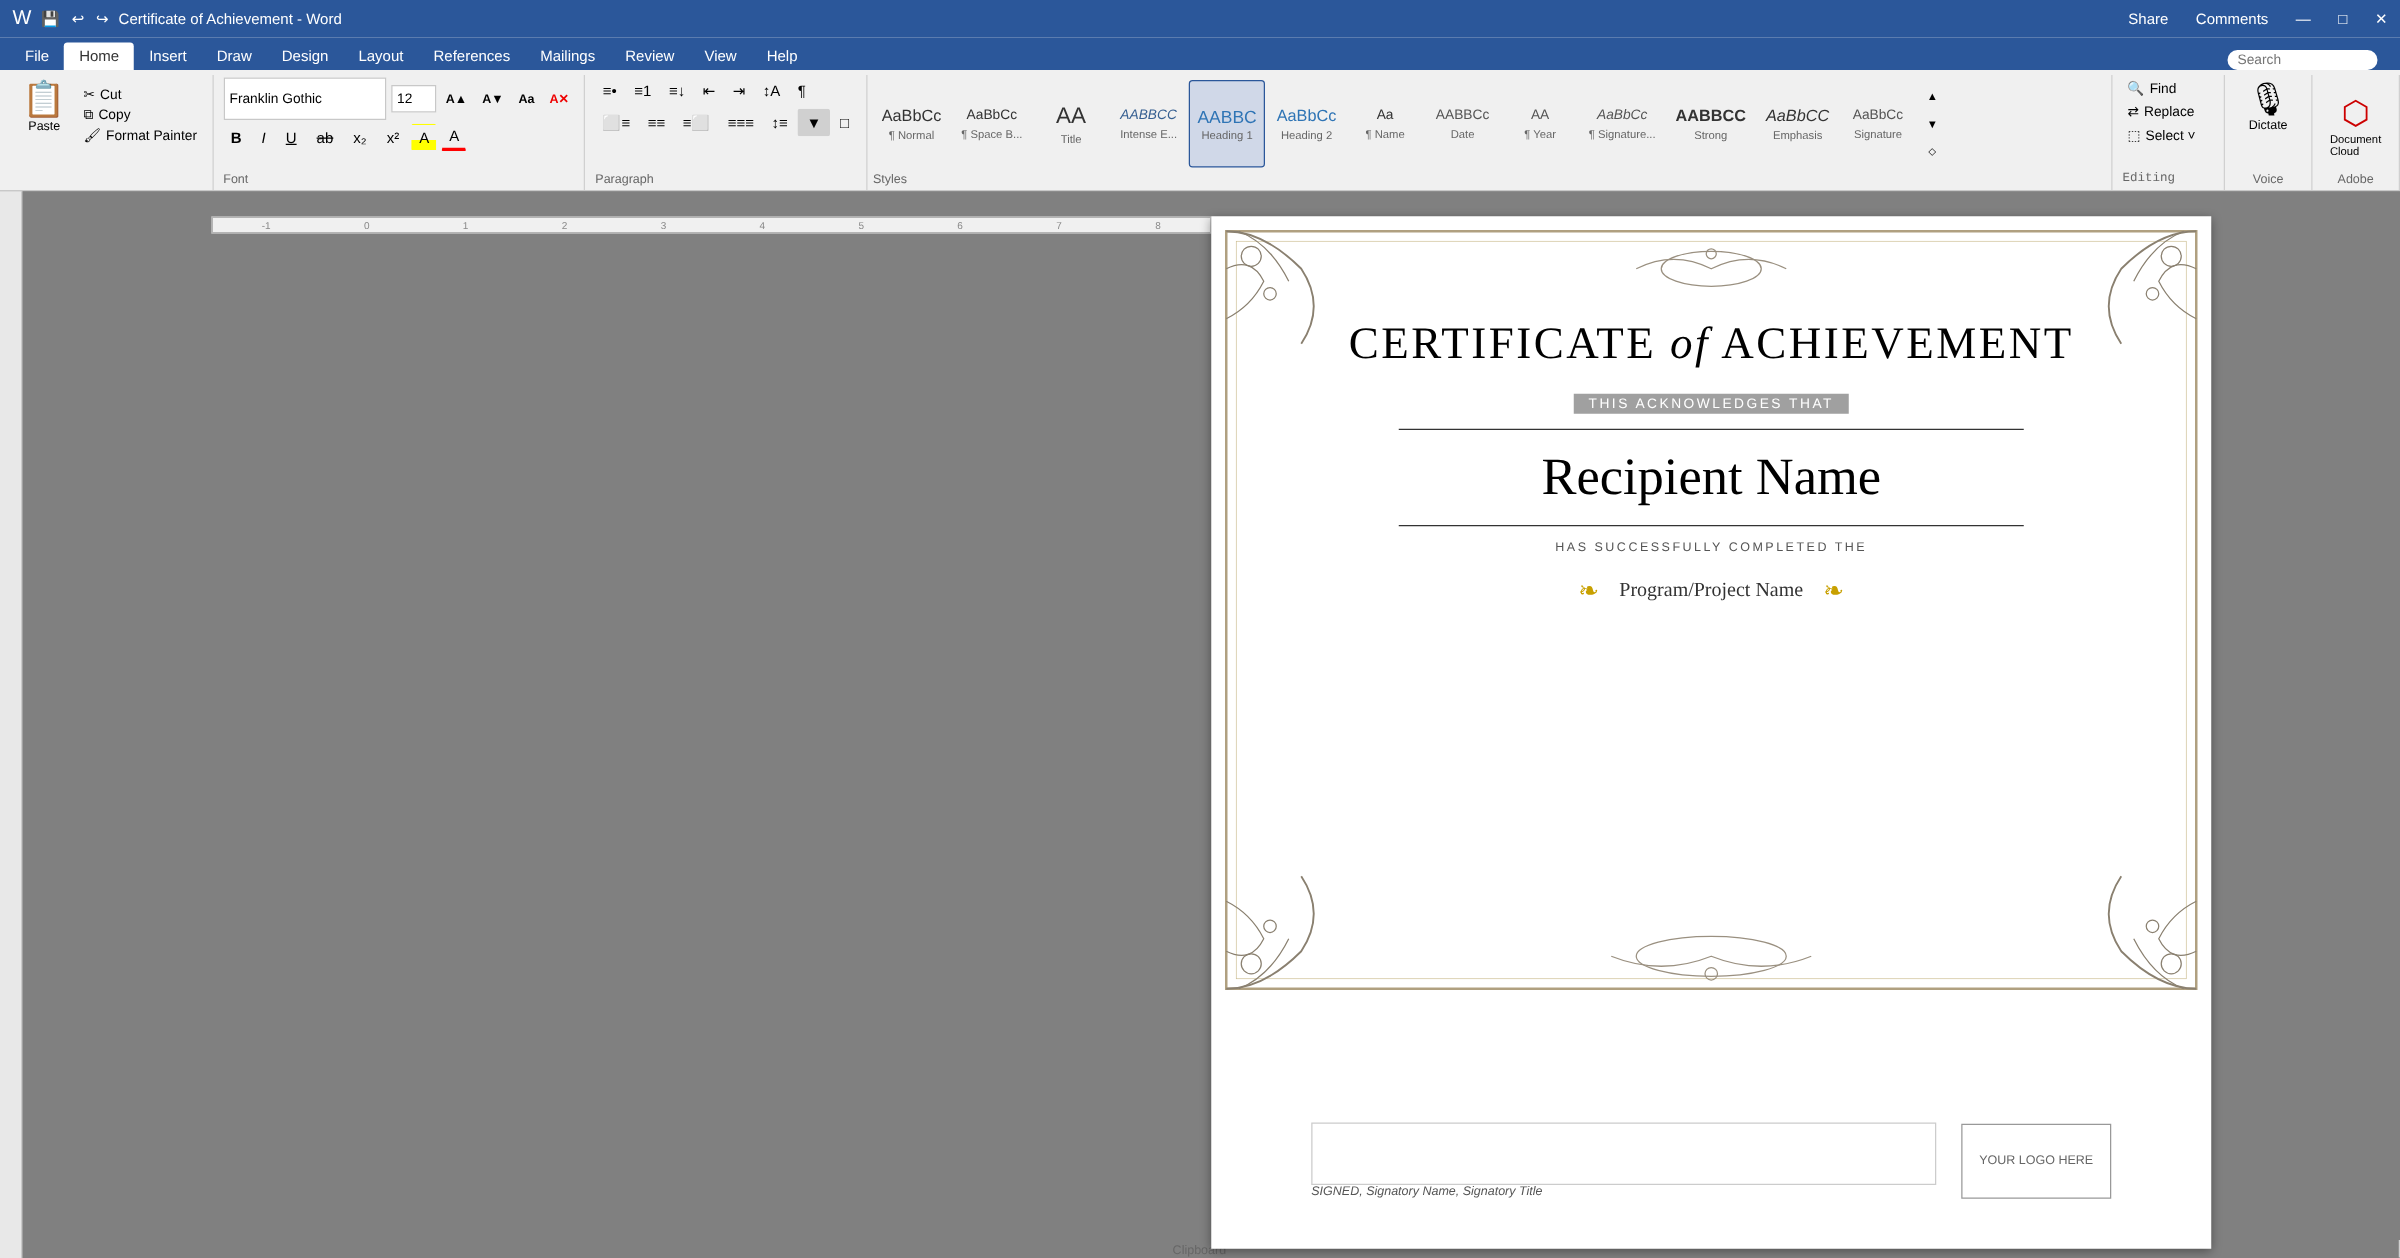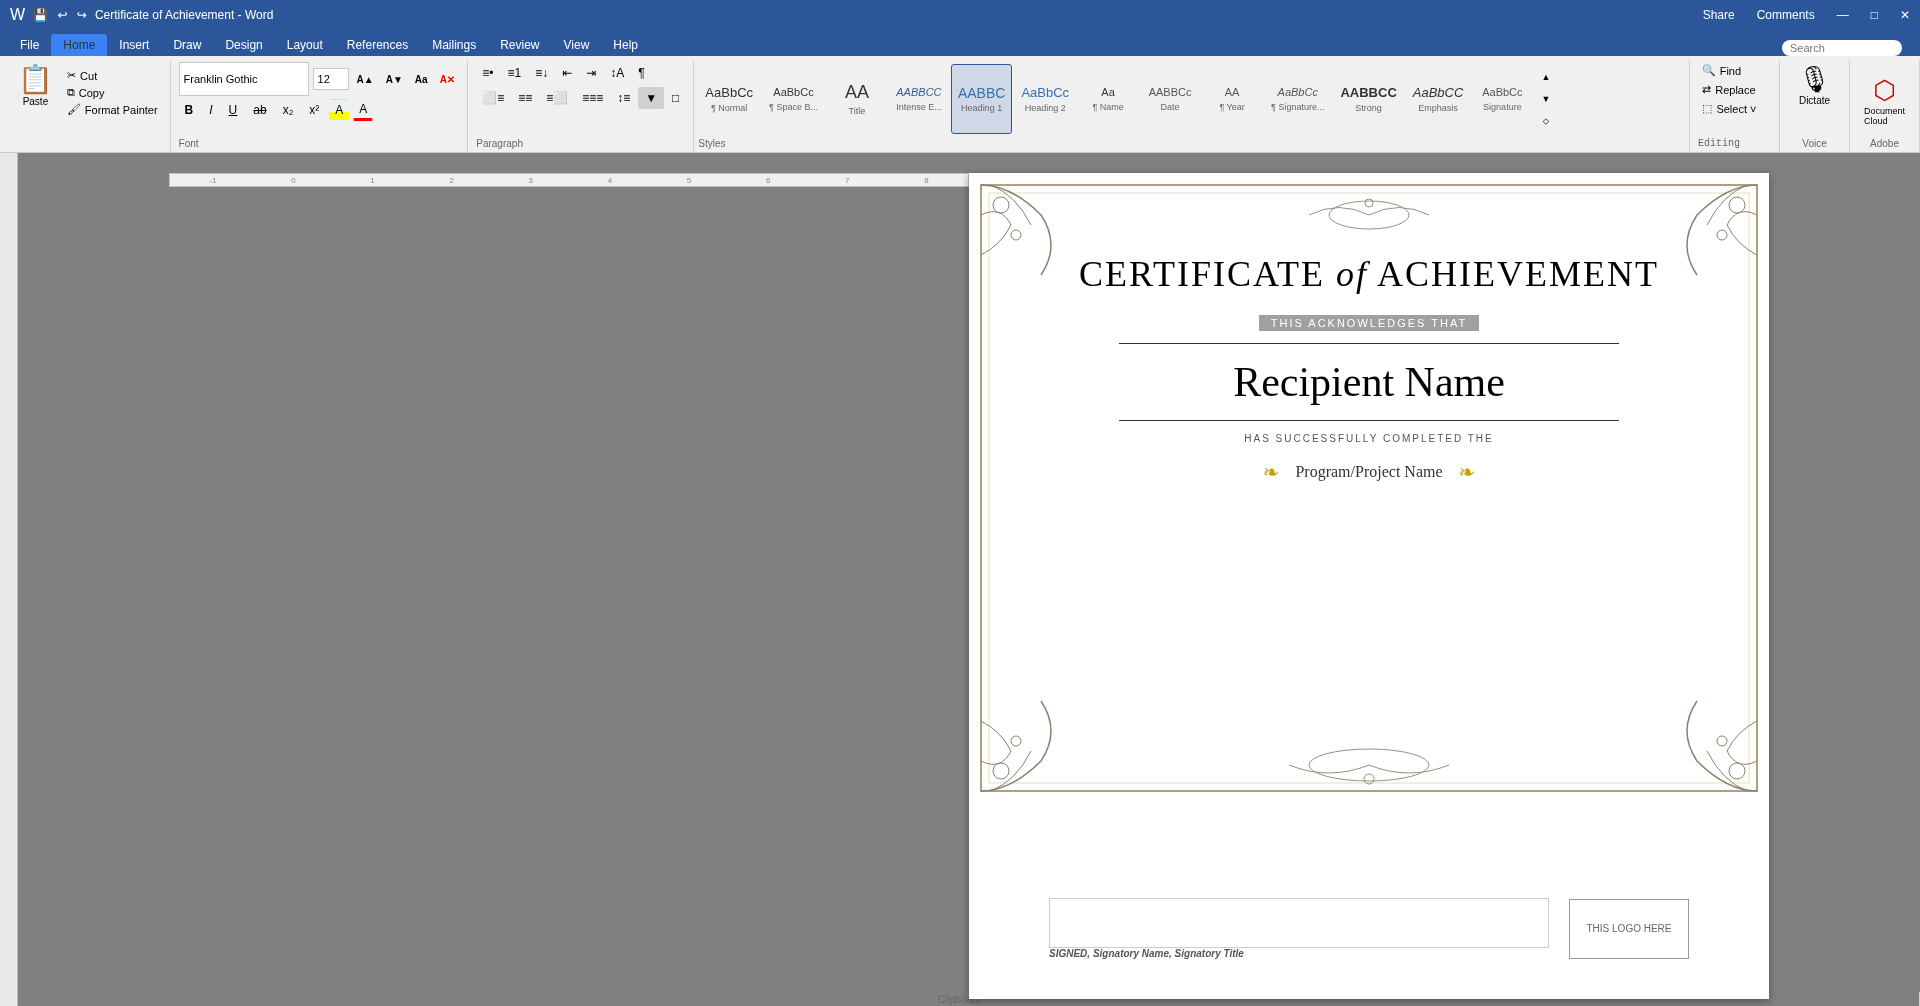--- a/index.html
+++ b/index.html
@@ -27,21 +27,21 @@
       align-items: flex-end;
     }
     .ribbon-tab {
       color: white;
       padding: 4px 12px;
       font-size: 12px;
       cursor: pointer;
       border-radius: 3px 3px 0 0;
     }
     .ribbon-tab.active {
-      background: #3b82f6;
+      background: #ffffff;
       color: #333;
     }
 
     
     .ribbon {
       background: #f0f0f0;
       border-bottom: 1px solid #c8c8c8;
       display: flex;
       align-items: stretch;
       padding: 4px 0 0 4px;
@@ -346,21 +346,20 @@
     .cert-signature-area {
       flex: 1;
       display: flex;
       flex-direction: column;
       gap: 0;
     }
     .cert-sig-label {
       font-size: 10px;
       color: #555;
       font-style: italic;
-      font-weight: bold;
     }
 
     .cert-logo-box {
       width: 120px;
       height: 60px;
       border: 1px solid #999;
       display: flex;
       align-items: center;
       justify-content: center;
       font-size: 10px;
@@ -708,19 +707,19 @@
 
           <div class="cert-signature-area">
             <div style="border: 1px solid #ccc; height: 50px; width: 100%;"></div>
             <div class="cert-sig-label">
               <span>SIGNED,</span>
               <em>Signatory Name</em>,
               <span>Signatory Title</span>
             </div>
           </div>
 
-          <div class="cert-logo-box">THIS LOGO HERE</div>
+          <div class="cert-logo-box">YOUR LOGO HERE</div>
         </div>
 
       </div>
     </div>
   </div>
 </div>
 
 </body></html>

